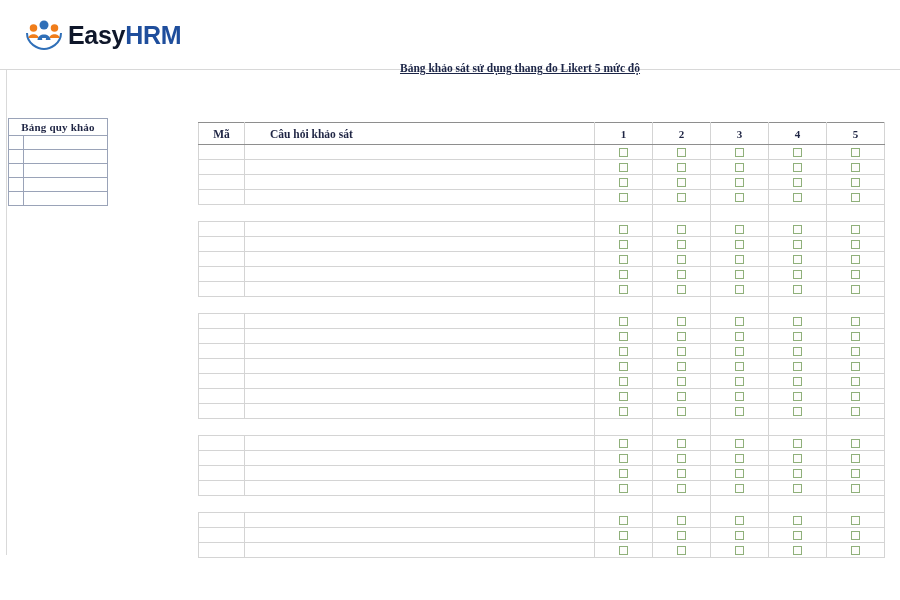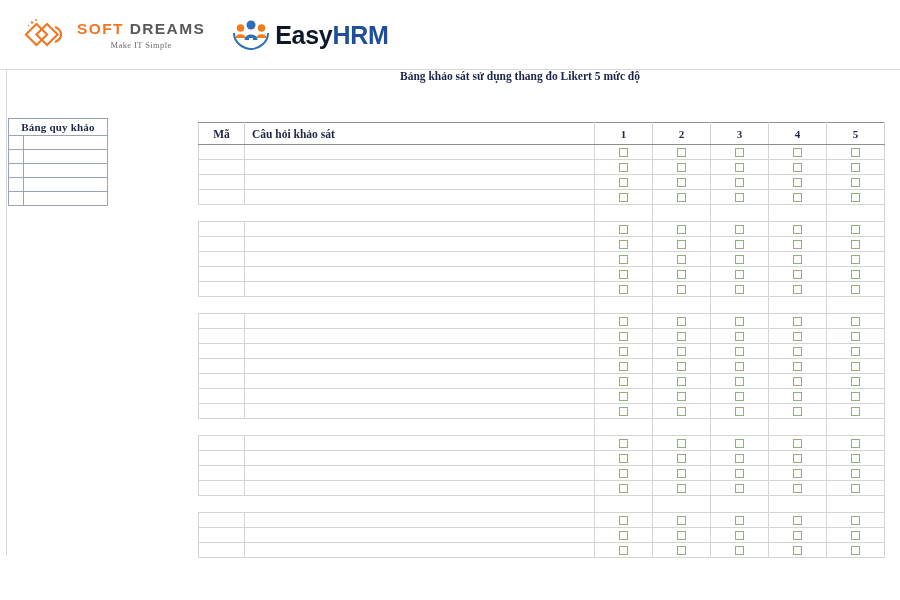--- a/index.html
+++ b/index.html
@@ -76,21 +76,22 @@
     font-size: 14.5px;
     font-weight: bold;
     letter-spacing: .7px;
     color: #1c2547;
     margin: 0 0 7px 0;
   }
   .doc-subtitle {
     font-size: 11.5px;
     font-weight: bold;
     color: #1c2547;
-    margin: 8px;
+    margin: 0;
+    text-decoration: underline;
   }
 
   
   .gutter-line {
     position: absolute;
     left: 6px; top: 70px;
     width: 1px; height: 485px;
     background: #d9d9d9;
   }
 
@@ -145,21 +146,21 @@
     border-top: 1px solid #8e8e8e;
     border-bottom: 1px solid #8e8e8e;
     height: 22px;
     font-weight: bold;
   }
   .col-code  { width: 46px;  text-align: center; }
   .col-ques  { width: 350px; text-align: left; }
   .col-scale { width: 58px;  text-align: center; }
 
   .survey thead .col-code  { font-size: 11.5px; text-align: center; }
-  .survey thead .col-ques  { font-size: 11.5px; padding-left: 7px; }
+  .survey thead .col-ques  { font-size: 11.5px; padding-left: 25px; }
   .survey thead .col-scale { font-size: 11px; }
 
   .survey tbody .col-code { font-size: 8.6px; }
 
   tr.spacer td {
     height: 17px;
     border-left: 1px solid #d4d4d4;
     border-right: 1px solid #d4d4d4;
     border-top: 1px solid #d4d4d4;
     border-bottom: 1px solid #d4d4d4;
@@ -178,38 +179,20 @@
     box-sizing: border-box;
     vertical-align: middle;
   }
 </style>
 </head>
 <body>
 
 <div class="logo-band">
   <div class="logos">
 
-    <div class="sd-logo">
-      <svg class="sd-mark" viewBox="0 0 92 68">
-        <g fill="none" stroke="#ef7622" stroke-width="4.2">
-          <rect x="10" y="18" width="30" height="30" transform="rotate(45 25 33)"></rect>
-          <rect x="31" y="18" width="30" height="30" transform="rotate(45 46 33)"></rect>
-          <path d="M62 18 C78 24, 78 42, 62 48" stroke-width="4.5"></path>
-        </g>
-        <g fill="#ef7622">
-          <circle cx="16" cy="9" r="2.4"></circle>
-          <circle cx="24" cy="4" r="1.8"></circle>
-          <circle cx="9" cy="15" r="1.5"></circle>
-        </g>
-      </svg>
-      <div class="sd-words">
-        <div class="sd-title"><span class="orange">SOFT </span><span>DREAMS</span></div>
-        <div class="sd-sub">Make IT Simple</div>
-      </div>
-    </div>
 
     <div class="hrm-logo">
       <svg class="hrm-mark" viewBox="0 0 80 68">
         <path d="M6 30 C6 52, 28 62, 40 62 C52 62, 74 52, 74 30" fill="none" stroke="#2f6fb8" stroke-width="4"></path>
         <circle cx="19" cy="20" r="7.5" fill="#f07d1a"></circle>
         <path d="M9 40 C9 30, 29 30, 29 40 Z" fill="#f07d1a"></path>
         <circle cx="61" cy="20" r="7.5" fill="#f07d1a"></circle>
         <path d="M51 40 C51 30, 71 30, 71 40 Z" fill="#f07d1a"></path>
         <circle cx="40" cy="14" r="9" fill="#2f6fb8"></circle>
         <path d="M27 44 C27 29, 53 29, 53 44 Z" fill="#2f6fb8"></path>

